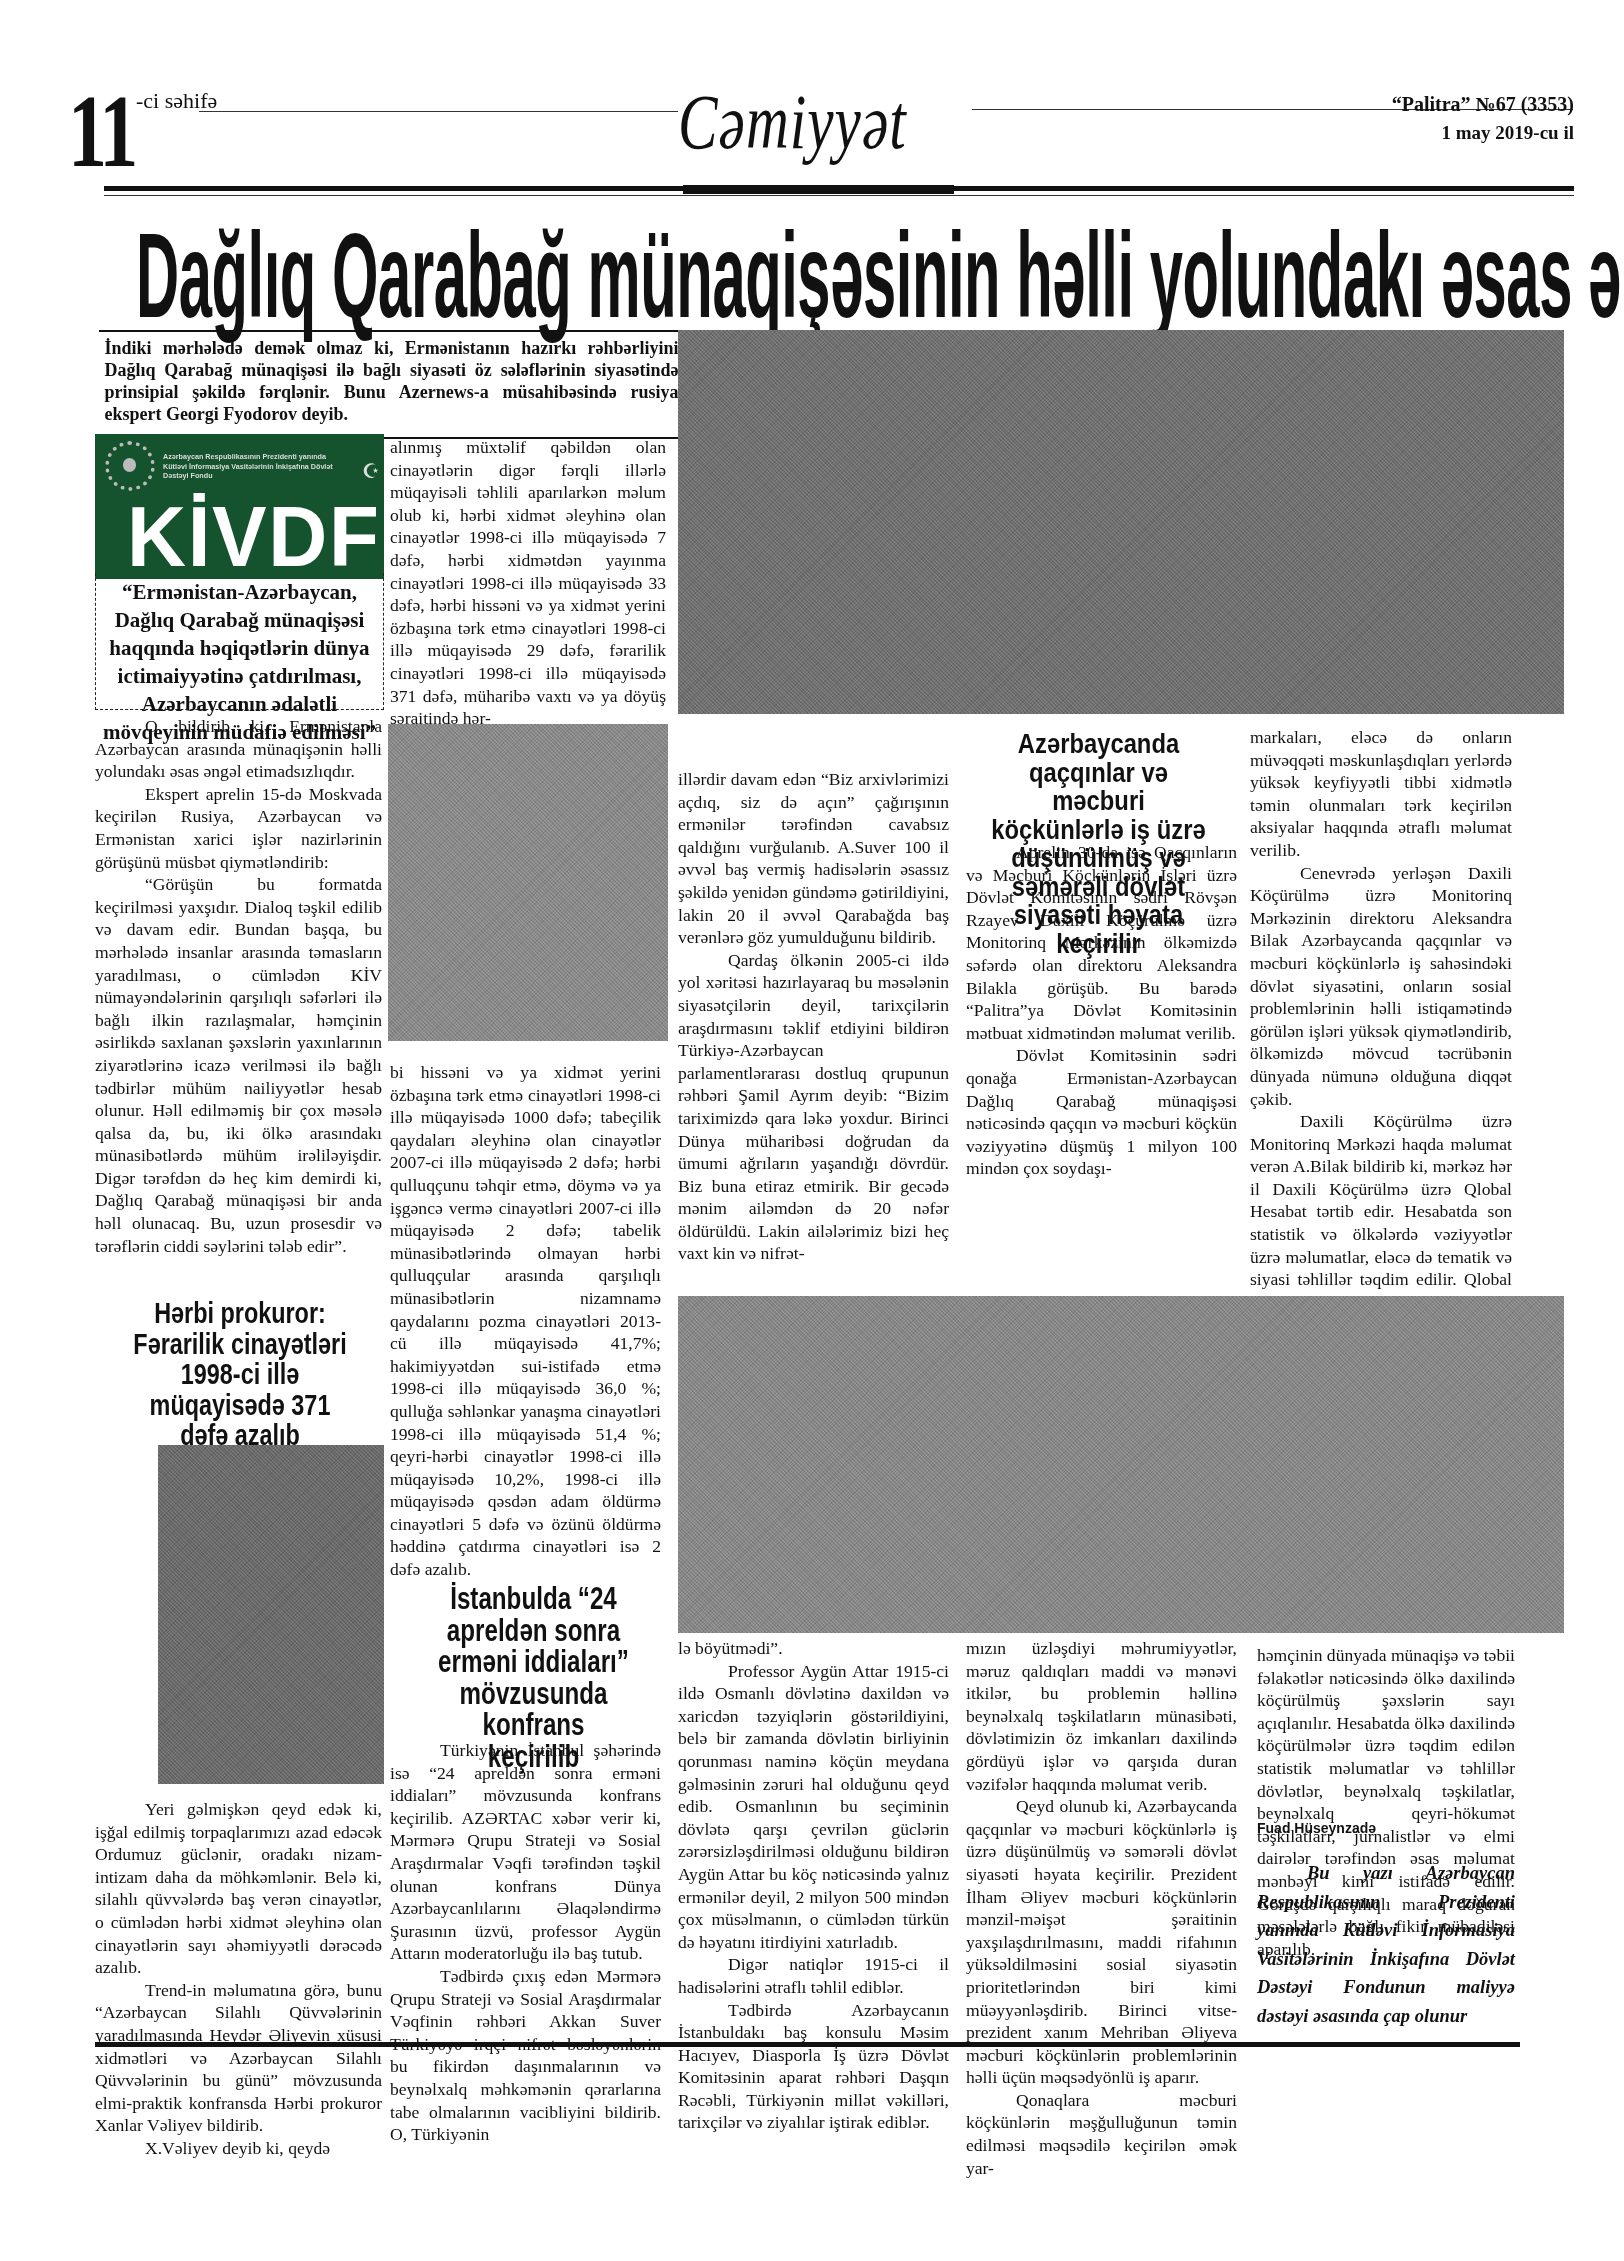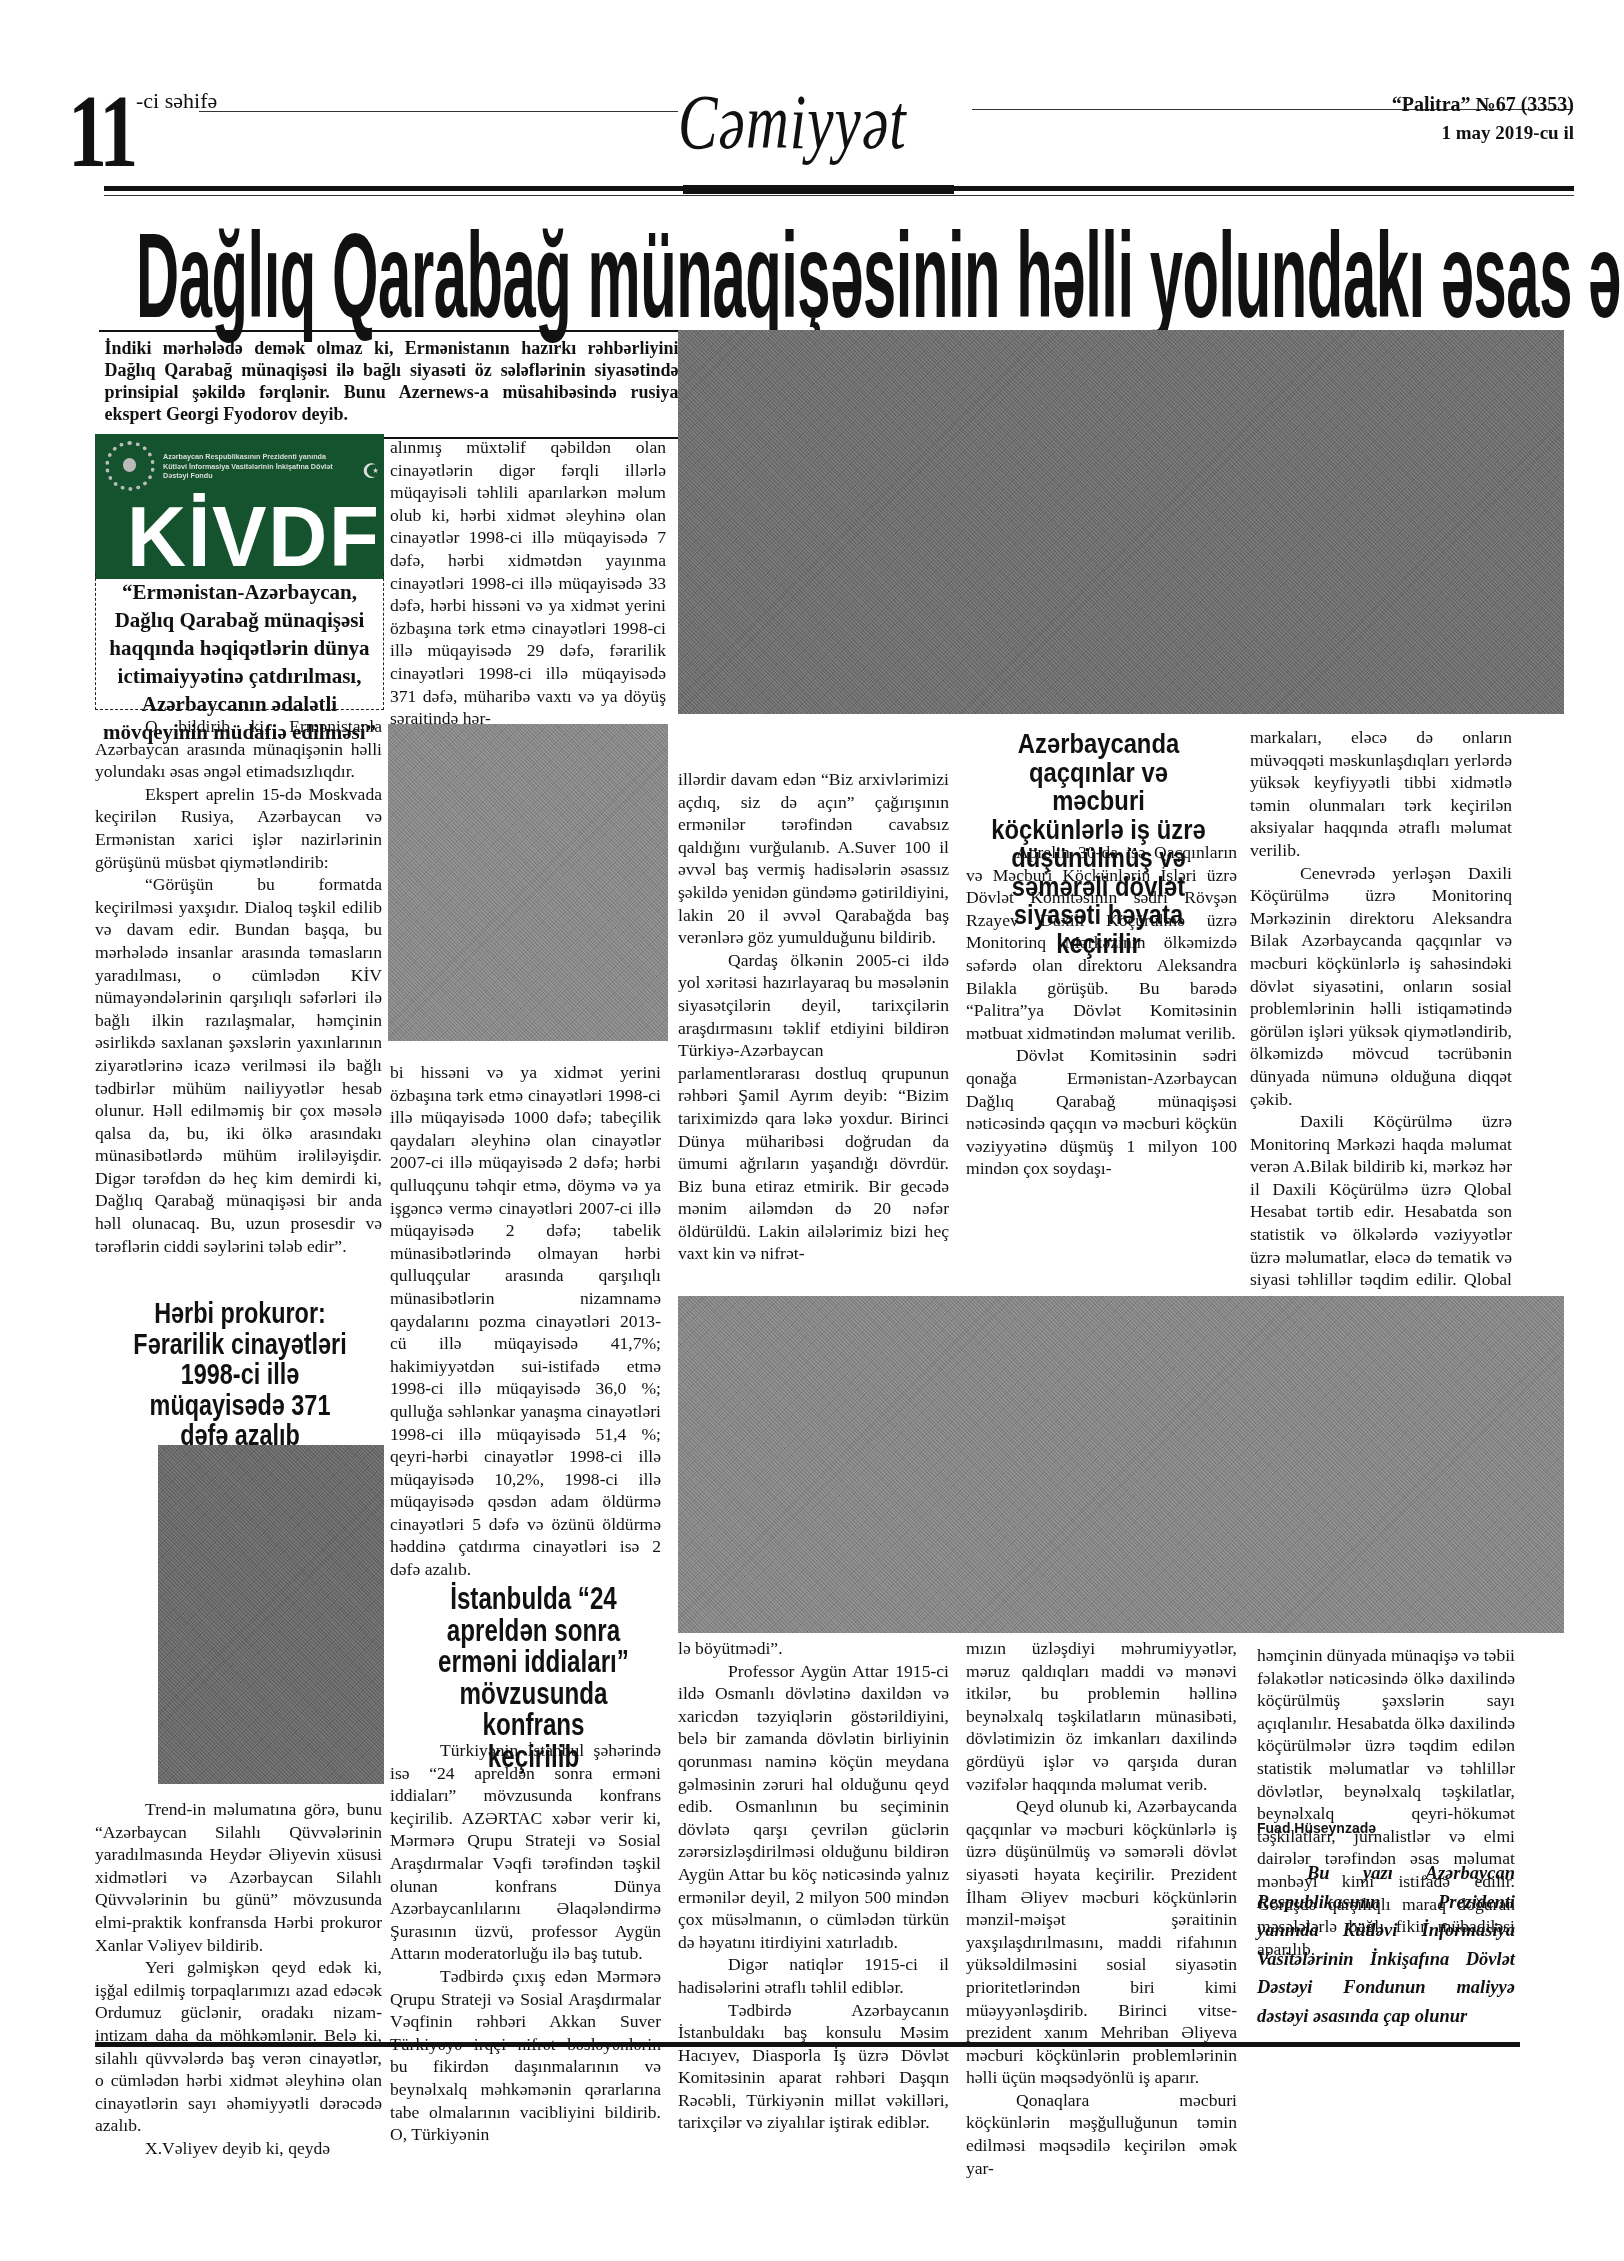--- a/index.html
+++ b/index.html
@@ -97,22 +97,22 @@
 
 <div class="abs subhead" style="left:93px; top:1298px; width:294px; font-size:30px; transform:scaleX(0.78); transform-origin:center top;">
   <span>Hərbi prokuror: Fərarilik cinayətləri 1998-ci illə müqayisədə 371 dəfə azalıb</span>
 </div>
 
 <div class="abs photo" style="left:158px; top:1445px; width:226px; height:339px; background:#6a6a6a;">
   <div class="photo-grain"></div>
 </div>
 
 <div class="abs col" style="left:95px; top:1798px; width:287px;">
+  <p>Yeri gəlmişkən qeyd edək ki, işğal edilmiş torpaqlarımızı azad edəcək Ordumuz güclənir, oradakı nizam-intizam daha da möhkəmlənir. Belə ki, silahlı qüvvələrdə baş verən cinayətlər, o cümlədən hərbi xidmət əleyhinə olan cinayətlərin sayı əhəmiyyətli dərəcədə azalıb.</p>
   <p>Trend-in məlumatına görə, bunu “Azərbaycan Silahlı Qüvvələrinin yaradılmasında Heydər Əliyevin xüsusi xidmətləri və Azərbaycan Silahlı Qüvvələrinin bu günü” mövzusunda elmi-praktik konfransda Hərbi prokuror Xanlar Vəliyev bildirib.</p>
-  <p>Yeri gəlmişkən qeyd edək ki, işğal edilmiş torpaqlarımızı azad edəcək Ordumuz güclənir, oradakı nizam-intizam daha da möhkəmlənir. Belə ki, silahlı qüvvələrdə baş verən cinayətlər, o cümlədən hərbi xidmət əleyhinə olan cinayətlərin sayı əhəmiyyətli dərəcədə azalıb.</p>
   <p>X.Vəliyev deyib ki, qeydə</p>
 </div>
 
 <div class="abs col" style="left:390px; top:436px; width:276px;">
   <p class="noindent">alınmış müxtəlif qəbildən olan cinayətlərin digər fərqli illərlə müqayisəli təhlili aparılarkən məlum olub ki, hərbi xidmət əleyhinə olan cinayətlər 1998-ci illə müqayisədə 7 dəfə, hərbi xidmətdən yayınma cinayətləri 1998-ci illə müqayisədə 33 dəfə, hərbi hissəni və ya xidmət yerini özbaşına tərk etmə cinayətləri 1998-ci illə müqayisədə 29 dəfə, fərarilik cinayətləri 1998-ci illə müqayisədə 371 dəfə, müharibə vaxtı və ya döyüş şəraitində hər-</p>
 </div>
 
 <div class="abs photo" style="left:388px; top:724px; width:280px; height:317px; background:#8c8c8c;">
   <div class="photo-grain"></div>
 </div>

